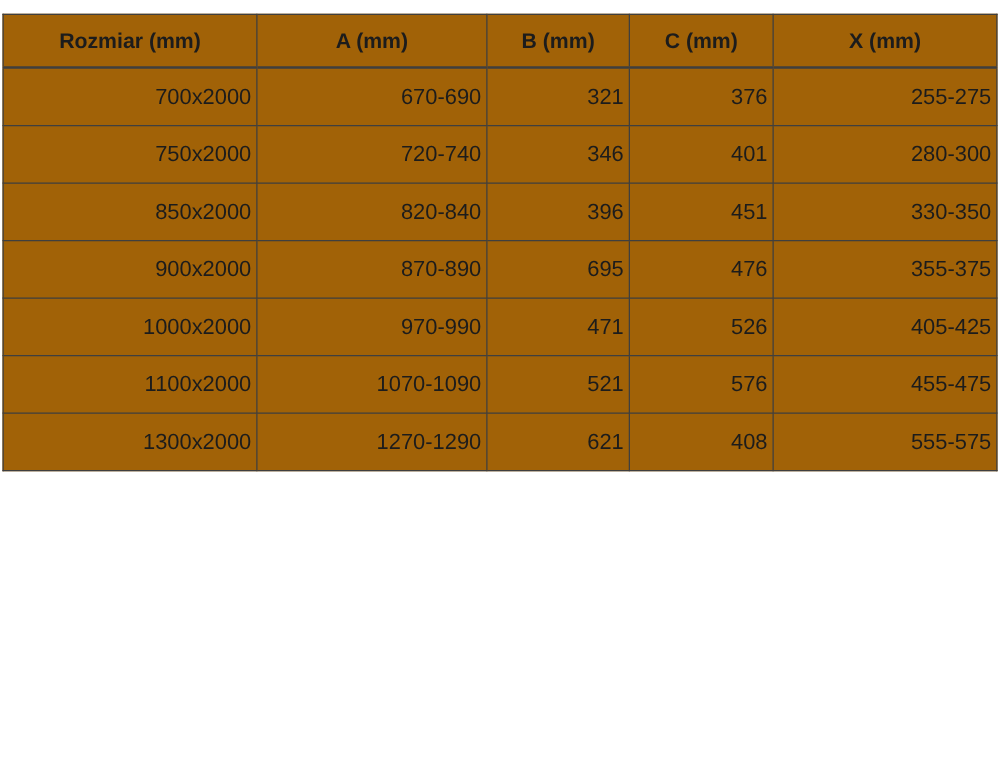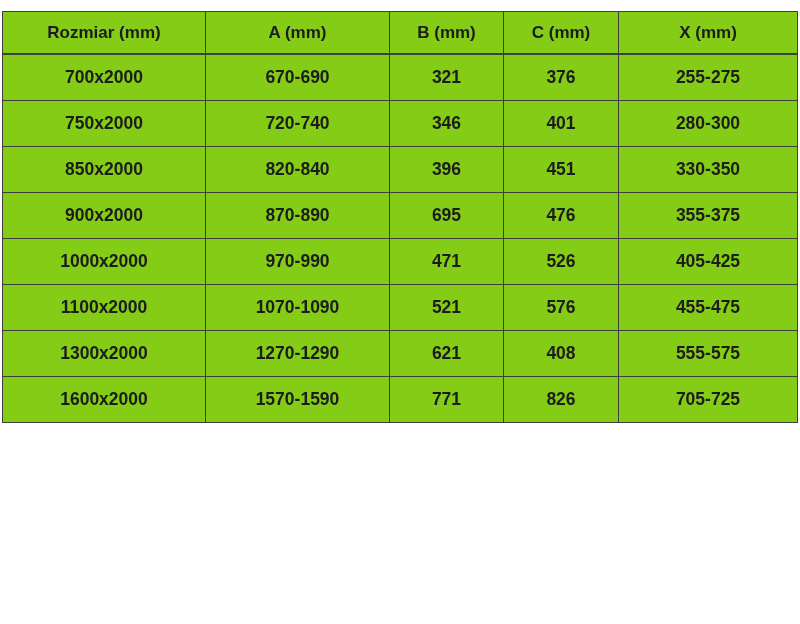--- a/index.html
+++ b/index.html
@@ -15,42 +15,43 @@
     font-family: "Liberation Sans", sans-serif;
     overflow: hidden;
   }
   table.size-table {
     position: absolute;
     left: 2px;
     top: 11px;
     width: 795px;
     border-collapse: collapse;
     table-layout: fixed;
-    background: #84cc16;
+    background: #a16207;
   }
   table.size-table th,
   table.size-table td {
     border: 1.5px solid #3f3f3f;
     text-align: center;
     vertical-align: middle;
     color: #1c1c1c;
     padding: 0 4px;
     overflow: hidden;
     white-space: nowrap;
   }
   table.size-table th {
     height: 41px;
     font-size: 17px;
     font-weight: bold;
     border-bottom-width: 2px;
   }
   table.size-table td {
     height: 45px;
     font-size: 17.5px;
-    font-weight: bold;
+    font-weight: normal;
+    text-align: right;
   }
 </style>
 </head>
 <body>
 
 <div class="page">
   <table class="size-table">
     <colgroup>
       <col style="width:203px">
       <col style="width:184px">
@@ -110,22 +111,15 @@
         <td>576</td>
         <td>455-475</td>
       </tr>
       <tr>
         <td>1300x2000</td>
         <td>1270-1290</td>
         <td>621</td>
         <td>408</td>
         <td>555-575</td>
       </tr>
-      <tr>
-        <td>1600x2000</td>
-        <td>1570-1590</td>
-        <td>771</td>
-        <td>826</td>
-        <td>705-725</td>
-      </tr>
     </tbody>
   </table>
 </div>
 
 </body></html>

